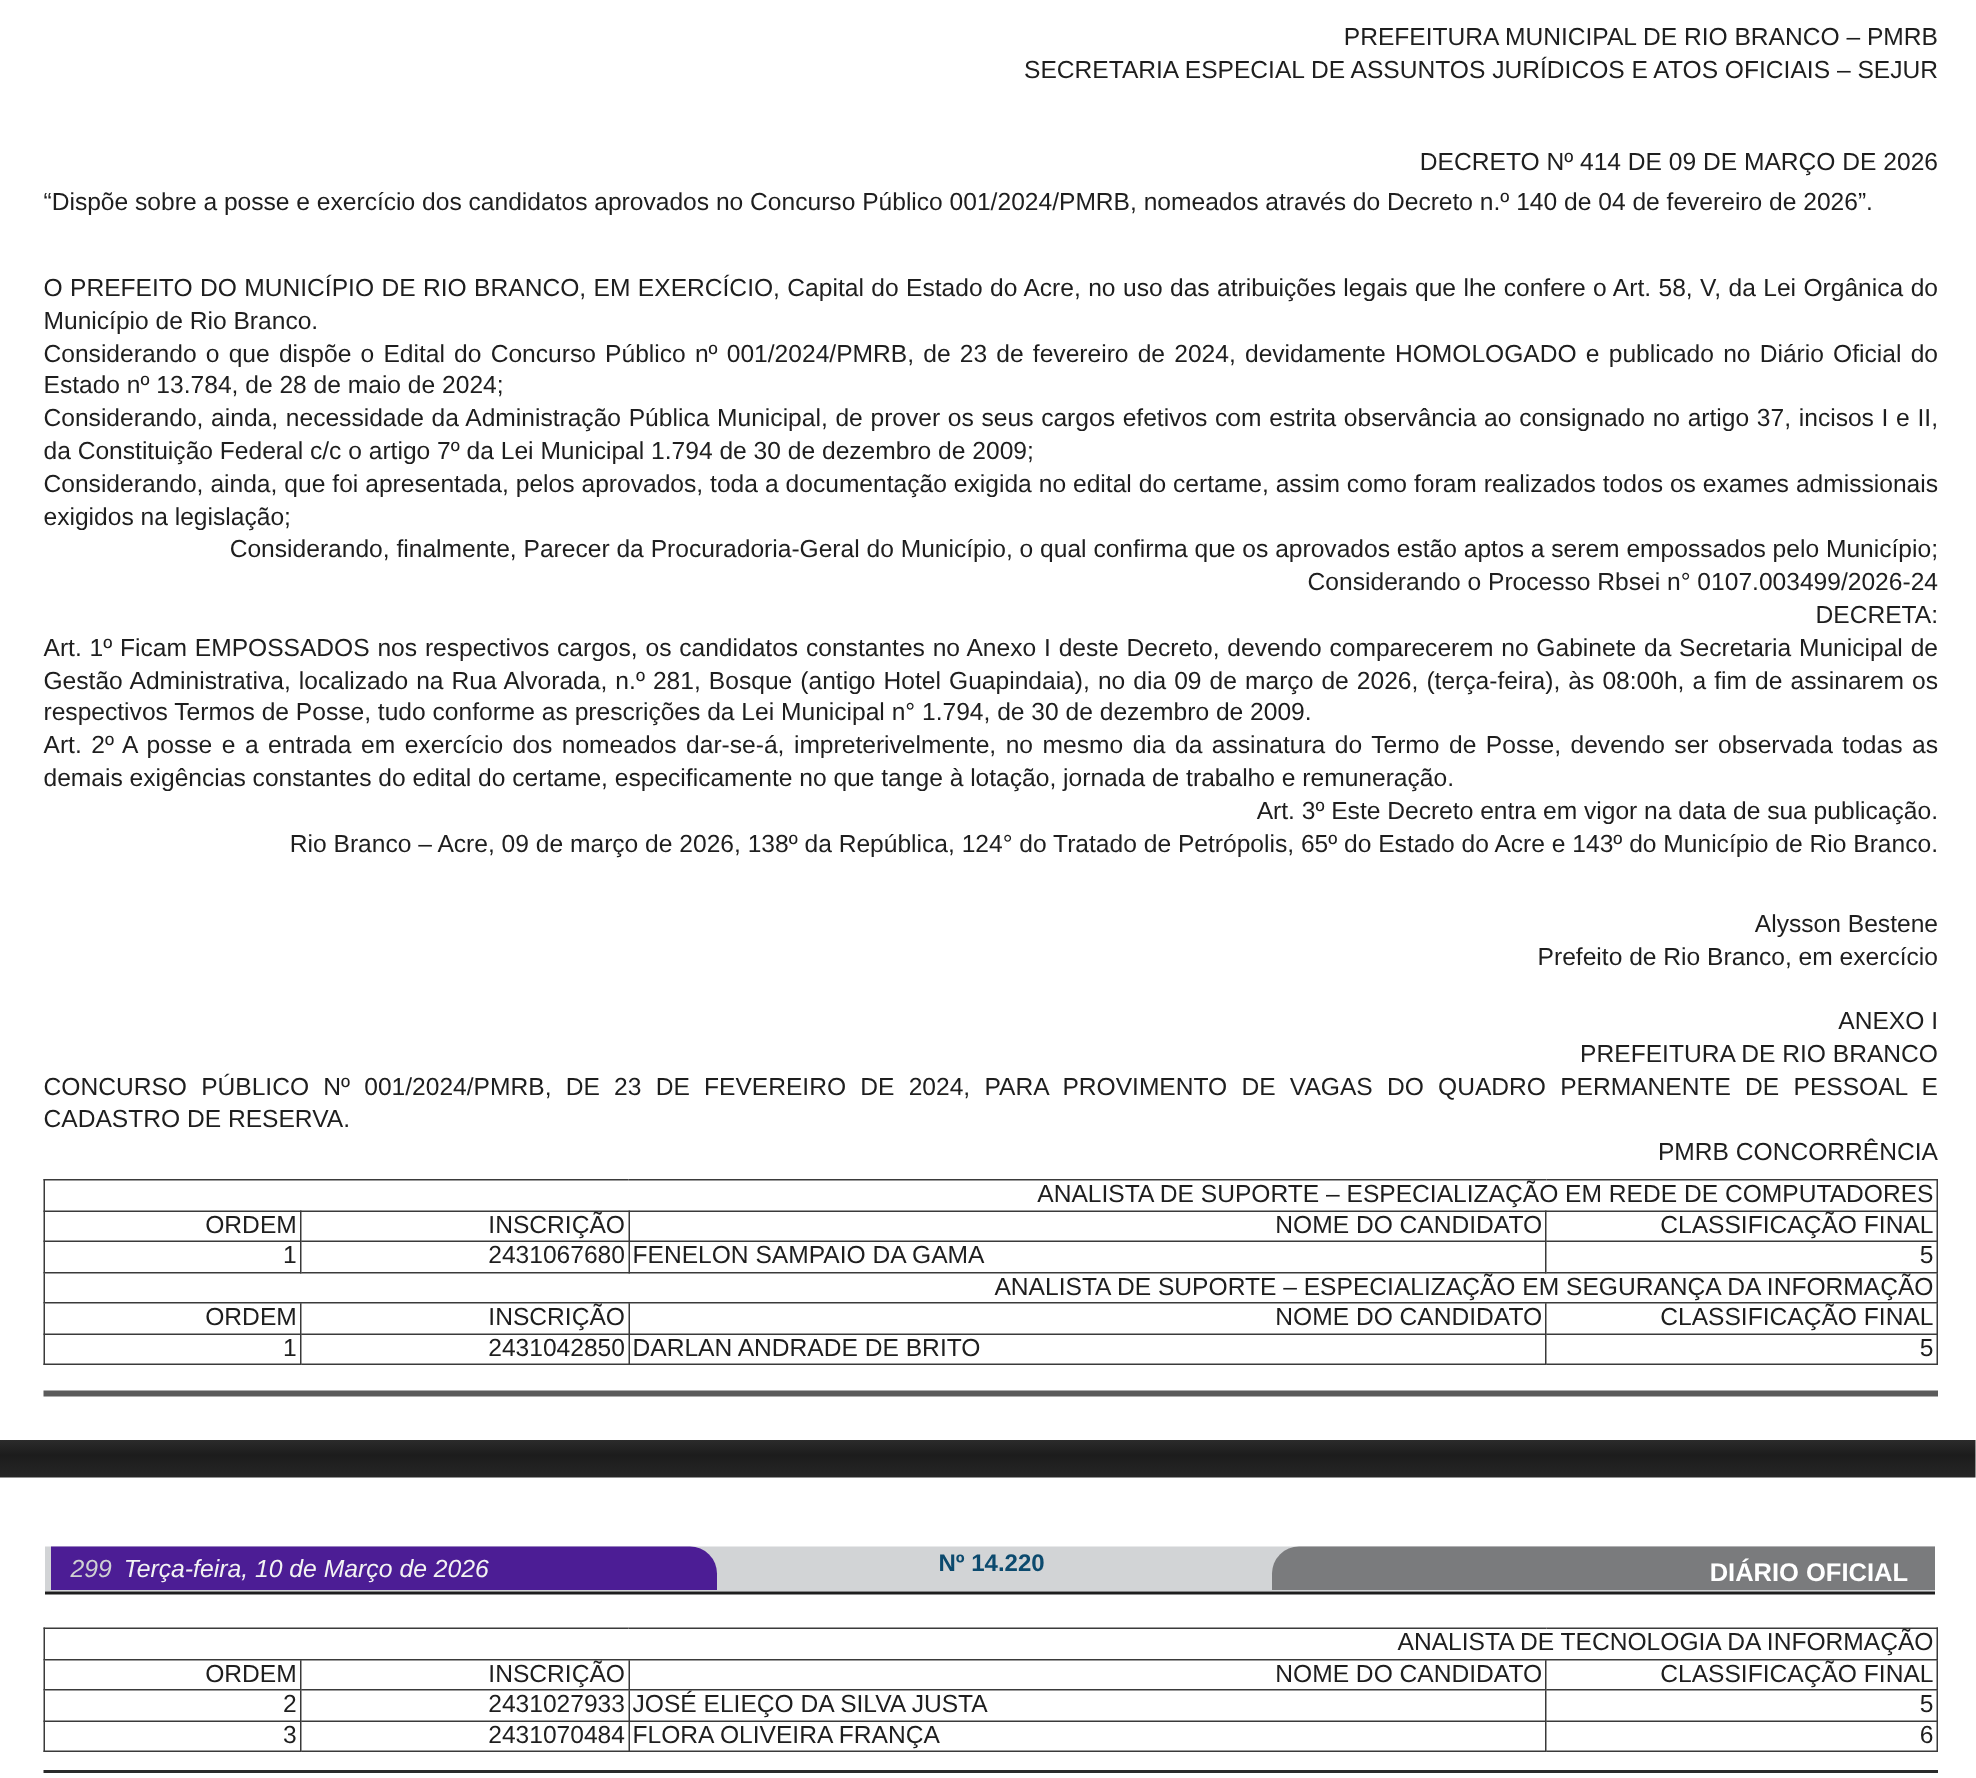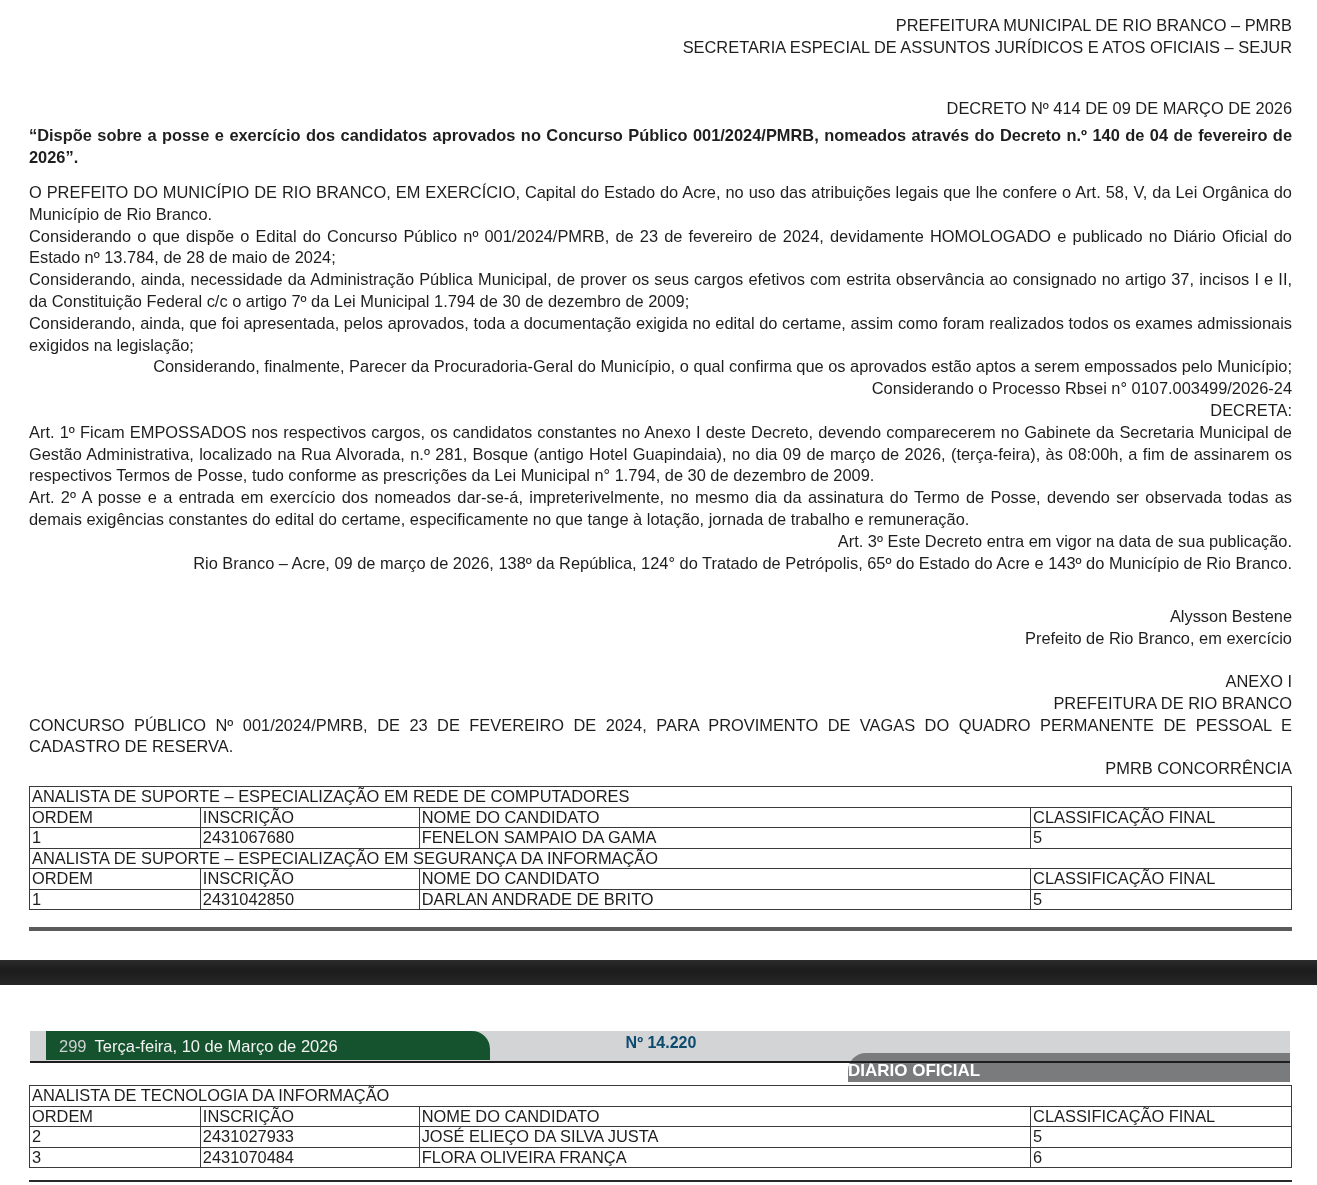--- a/index.html
+++ b/index.html
@@ -11,72 +11,73 @@
     position: relative;
   }
   .text-block {
     position: absolute; left: 29px; width: 1263px;
     font-size: 16.4px; line-height: 21.8px;
   }
   .text-block p { margin: 0; text-align: justify; }
   .text-block p.nojust { text-align: right; }
   #hdr { top: 15px; }
   #decree-title { top: 98px; }
-  #ementa { top: 125px; font-weight: bold; }
+  #ementa { top: 125px; }
   #body-text { top: 182px; }
   #signature { top: 606px; }
   #annex { top: 671px; }
   .indent1 { padding-left: 4px; }
 
   table.ranking {
     position: absolute; left: 29px; width: 1263px;
     border-collapse: collapse;
     font-size: 16.4px; line-height: 19px;
   }
   table.ranking td {
     border: 1px solid #3a3a3a;
     padding: 0 2px; height: 19.5px;
     white-space: nowrap;
   }
-  table.ranking td.c { text-align: left; }
+  table.ranking td.c { text-align: right; }
   table.ranking td.l { text-align: left; }
   col.c1 { width: 171px; } col.c2 { width: 219px; }
   col.c3 { width: 612px; } col.c4 { width: 261px; }
   #table-1 { top: 786px; }
   #table-2 { top: 1085px; }
 
   .rule-gray {
     position: absolute; left: 29px; width: 1263px; height: 4px;
     background: #5b5b5b; top: 927px;
   }
   .page-break {
     position: absolute; left: 0; width: 1317px; top: 960px; height: 25px;
     background: linear-gradient(#2b2b2b, #1c1c1c 40%, #262626);
   }
   .gazette-header {
     position: absolute; left: 30px; width: 1260px; top: 1031px; height: 30px;
     background: #d2d4d6;
   }
   .gh-left {
-    position: absolute; left: 16px; top: 0; height: 29px; width: 444px;
-    background: #14532d; border-top-right-radius: 18px;
+    position: absolute; left: 4px; top: 0; height: 29px; width: 444px;
+    background: #4c1d95; border-top-right-radius: 18px;
     color: #f3f3f3; font-size: 16.5px; line-height: 31px; padding-left: 13px;
     box-sizing: border-box;
+    font-style: italic;
   }
   .gh-left .num { color: #cfd0d2; margin-right: 8px; }
   .gh-center {
     position: absolute; left: 444px; width: 374px; top: 0;
     text-align: center; font-weight: bold; font-size: 16px; color: #0c4a6e;
     line-height: 24px;
   }
   .gh-right {
     position: absolute; right: 0; top: 0; height: 29px; width: 442px;
     background: #7a7b7d; border-top-left-radius: 18px;
     color: #ffffff; font-weight: bold; font-size: 17px;
-    text-align: left; line-height: 35px; padding-right: 18px; box-sizing: border-box; margin-top: 22px;
+    text-align: right; line-height: 35px; padding-right: 18px; box-sizing: border-box;
   }
   .gh-line {
     position: absolute; left: 0; width: 1260px; top: 30px; height: 2px; background: #1e1e1e;
   }
   .rule-black {
     position: absolute; left: 29px; width: 1263px; height: 2px;
     background: #2a2a2a; top: 1180px;
   }
 </style>
 </head>

